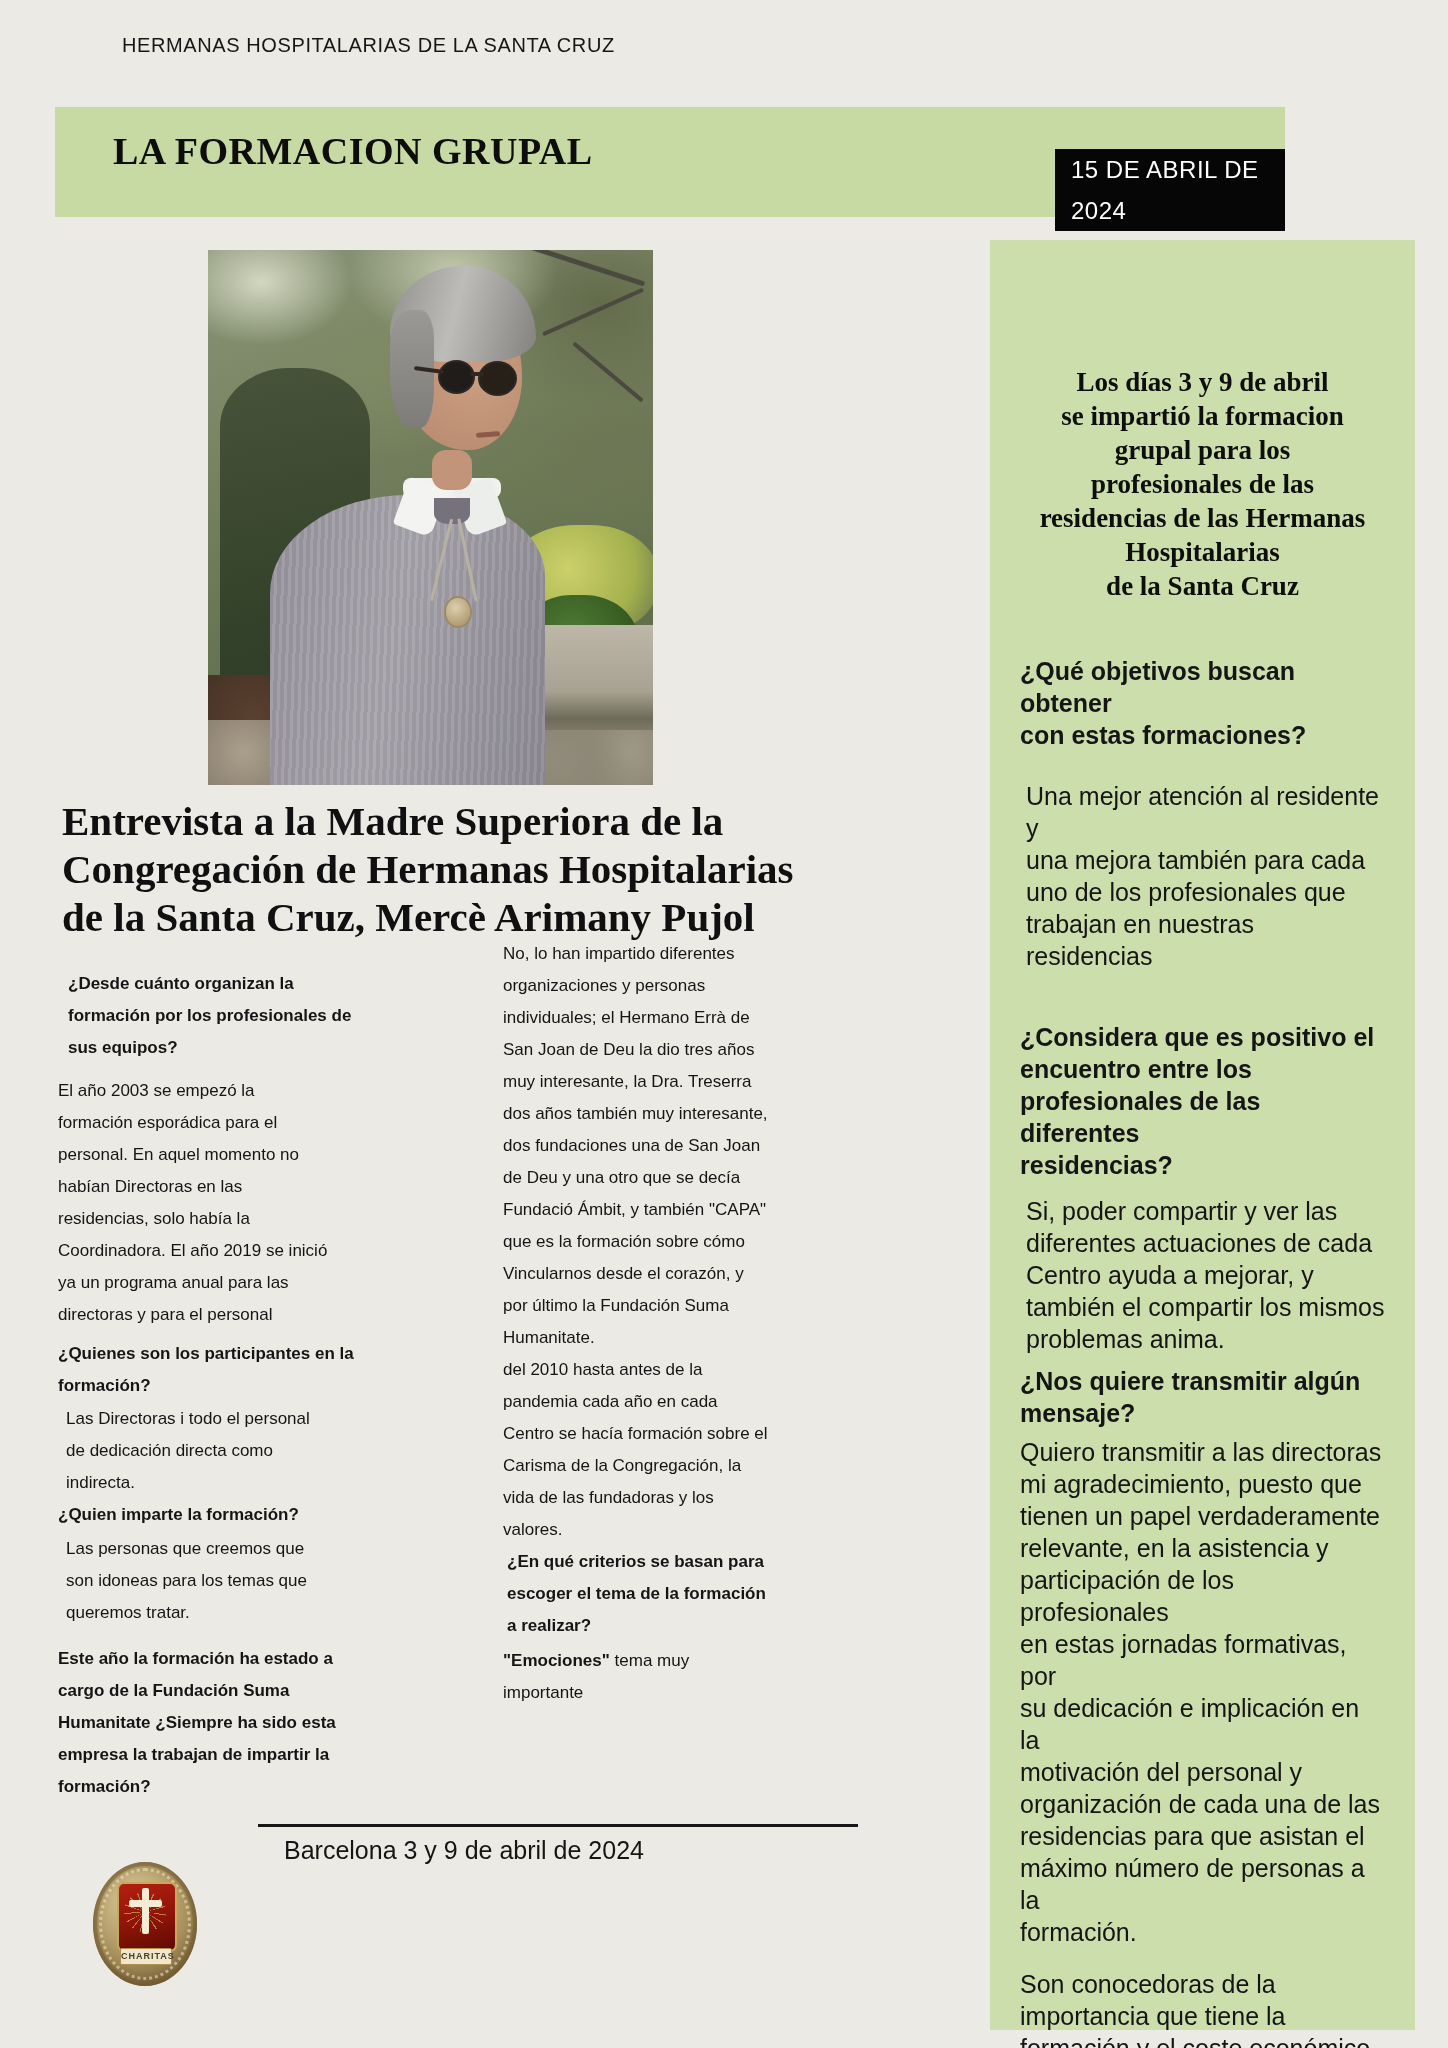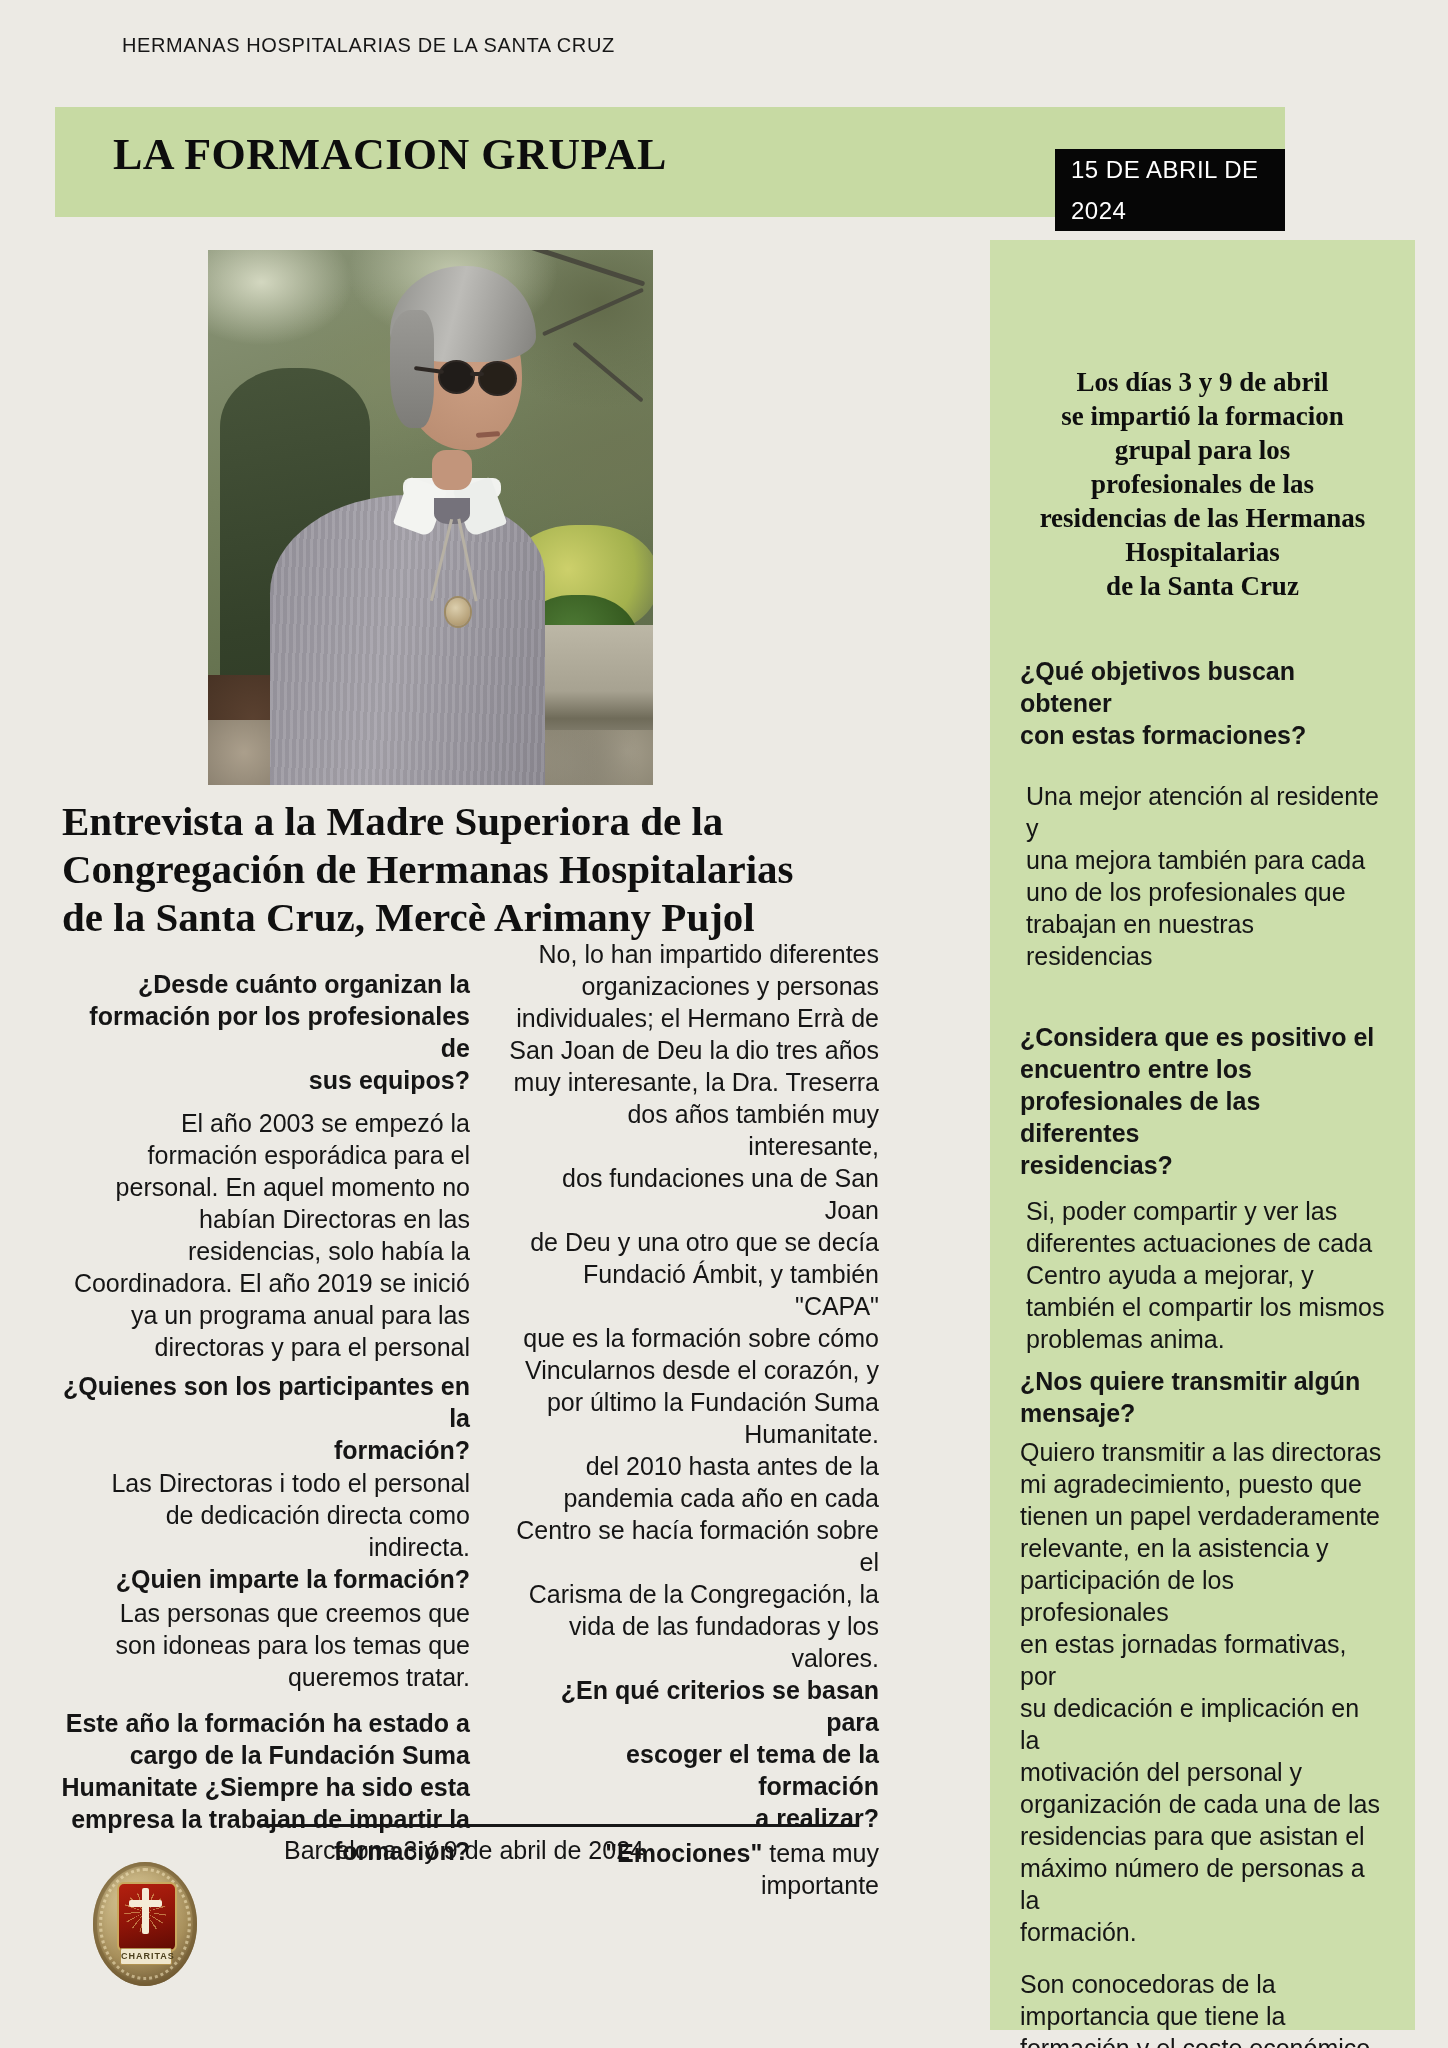--- a/index.html
+++ b/index.html
@@ -5,21 +5,21 @@
   html,body{margin:0;padding:0;background:#d8d6d0;}
   .page{position:relative;width:1448px;height:2048px;margin:0 auto;background:#ECEAE4;
         font-family:"Liberation Sans",sans-serif;color:#151515;overflow:hidden;}
   .abs{position:absolute;}
   .pre{white-space:pre-line;}
 
   .kicker{left:122px;top:34px;font-size:20px;letter-spacing:.6px;color:#171717;}
 
   .banner{left:55px;top:107px;width:1230px;height:110px;background:#C7DAA3;}
   .banner-title{position:absolute;left:58px;top:22px;font-family:"Liberation Serif",serif;
-        font-weight:700;font-size:44px;letter-spacing:.5px;color:#0d0d0d;white-space:nowrap;}
+        font-weight:700;font-size:38px;letter-spacing:.5px;color:#0d0d0d;white-space:nowrap;}
   .date-badge{position:absolute;left:1000px;top:42px;background:#060606;color:#ffffff;
         font-size:24px;line-height:41px;padding:0 16px;letter-spacing:.5px;}
 
   
   .photo{left:208px;top:250px;width:445px;height:535px;overflow:hidden;
      background:
        radial-gradient(ellipse 130px 90px at 12% 6%, rgba(225,228,206,.85), transparent 70%),
        radial-gradient(ellipse 150px 100px at 55% 4%, rgba(214,219,193,.75), transparent 70%),
        radial-gradient(ellipse 180px 140px at 88% 10%, rgba(96,104,72,.9), transparent 75%),
        radial-gradient(ellipse 200px 160px at 92% 38%, rgba(110,118,84,.85), transparent 75%),
@@ -77,21 +77,21 @@
      transform:rotate(-4deg);}
   .ph-chain-l{left:232px;top:268px;width:3px;height:84px;background:#b7b1a4;transform:rotate(14deg);}
   .ph-chain-r{left:258px;top:268px;width:3px;height:84px;background:#b7b1a4;transform:rotate(-12deg);}
   .ph-pendant{left:238px;top:348px;width:24px;height:28px;border-radius:50%;
      background:radial-gradient(circle at 40% 35%, #dccfae, #b29c73 75%);
      box-shadow:0 0 0 2px #9d8a64;}
 
   
   .iv-heading{left:62px;top:797px;width:900px;font-family:"Liberation Serif",serif;
      font-weight:700;font-size:41px;line-height:48px;color:#101010;}
-  .col{line-height:32px;font-size:25px;text-align:right;}
+  .col{line-height:32px;font-size:17px;}
   .col-left{left:58px;top:968px;width:412px;}
   .col-mid{left:497px;top:938px;width:382px;}
   .q{font-weight:700;}
   .m2{margin-top:2px;} .m7{margin-top:7px;} .m11{margin-top:11px;}
   .m14{margin-top:14px;} .m3{margin-top:3px;} .m0{margin-top:0;}
   .q-indent{padding-left:10px;}
 
   
   .sidebar{left:990px;top:240px;width:425px;height:1790px;background:#CCDEAB;
      box-sizing:border-box;padding:0 30px;font-size:25px;line-height:32px;}

